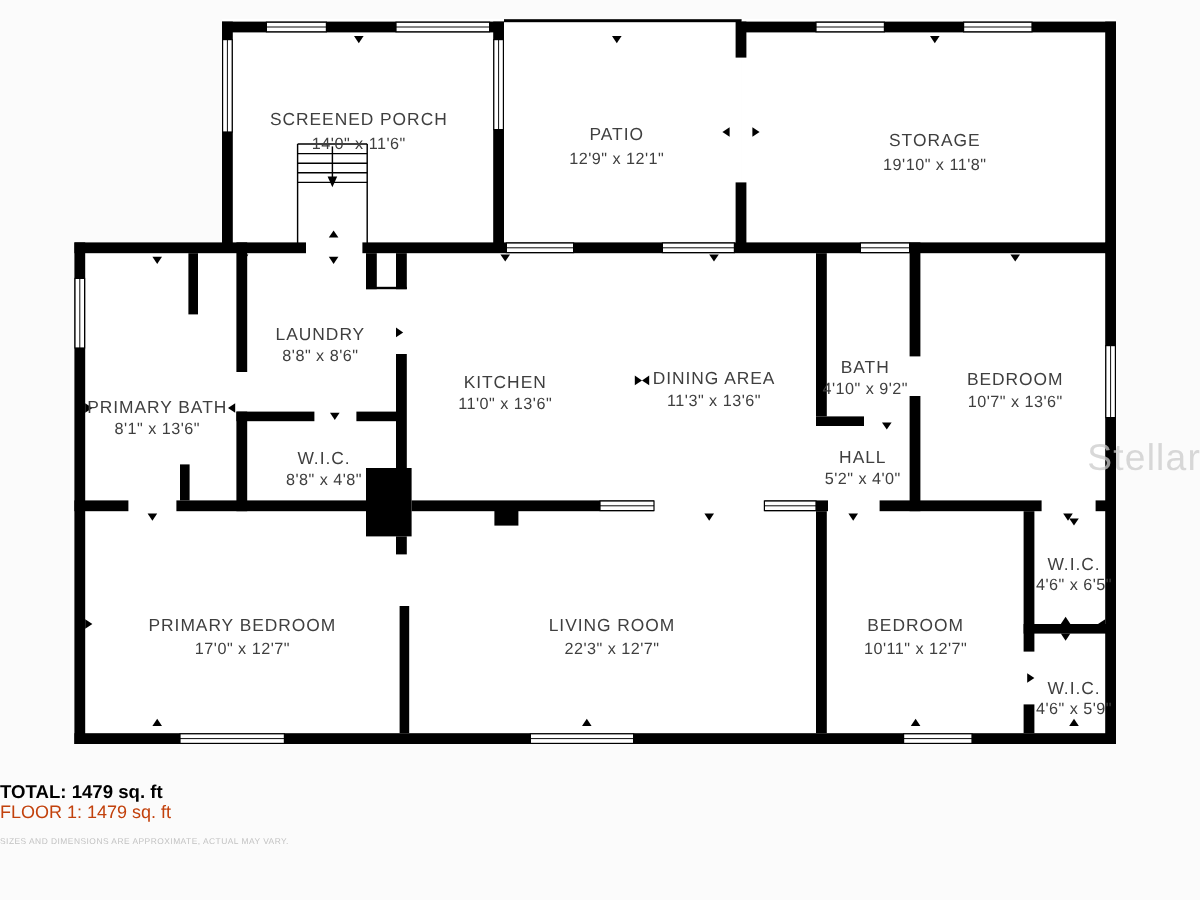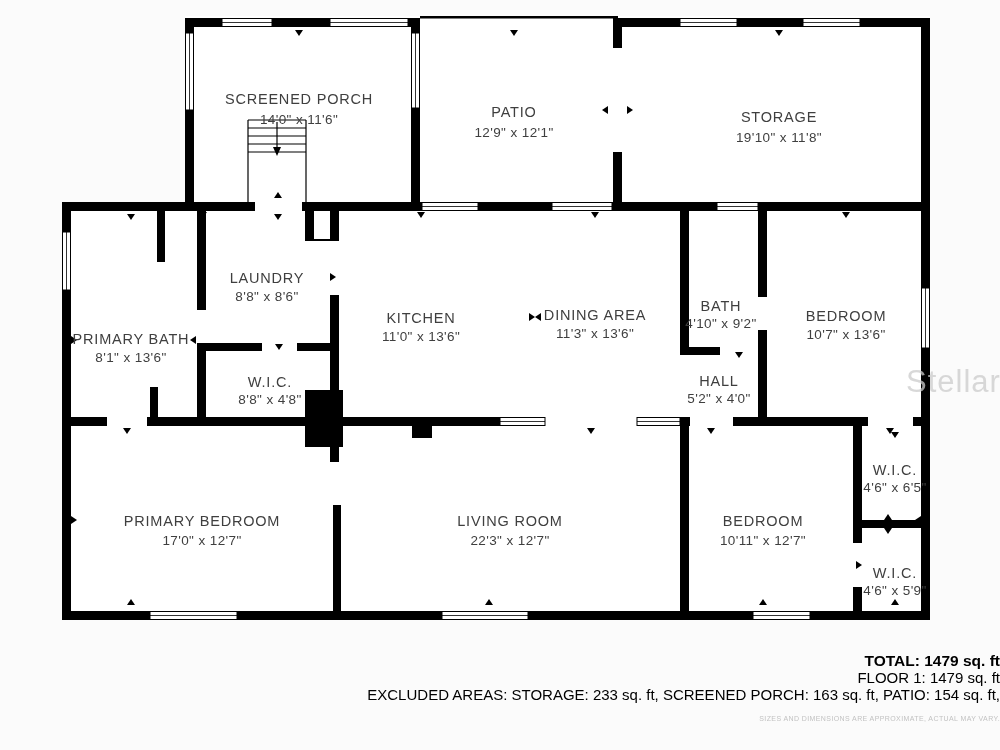--- a/index.html
+++ b/index.html
@@ -12,22 +12,22 @@
   svg{position:absolute;left:0;top:0;}
   .room-fill{fill:var(--room);}
   .wall{fill:var(--wall);}
   .hairline{stroke:var(--wall);stroke-width:1.2;}
   .win{fill:#ffffff;stroke:var(--wall);stroke-width:1;}
   .winline{stroke:var(--wall);stroke-width:0.8;}
   .marker{fill:var(--wall);}
   .room-name{font-family:"Liberation Sans",sans-serif;font-size:14.5px;letter-spacing:0.8px;fill:var(--label);text-anchor:middle;}
   .room-dims{font-family:"Liberation Sans",sans-serif;font-size:13.5px;letter-spacing:0.4px;fill:var(--label);text-anchor:middle;}
   .watermark{font-family:"Liberation Sans",sans-serif;font-size:31px;fill:var(--watermark);opacity:0.75;letter-spacing:1px;}
-  .summary{position:absolute;left:0;right:0;top:652px;text-align:right;color:var(--summary);}
-  .summary .line{font-size:15px;line-height:1.05;margin:1px 0;color:#000000;}
+  .summary{position:absolute;left:0;right:0;top:652px;text-align:left;color:var(--summary);}
+  .summary .line{font-size:15px;line-height:1.05;margin:1px 0;color:#c2410c;}
   .summary .total{font-weight:bold;font-size:15.5px;color:#000;}
   .summary .disclaimer{font-size:7px;color:var(--disclaimer);margin-top:12px;letter-spacing:0.4px;}
 </style>
 </head>
 <body>
 
 <div class="canvas">
   <svg width="1000" height="750" viewBox="0 0 1000 750">
 
     <g>
@@ -255,16 +255,15 @@
       <text class="room-name" x="895" y="578">W.I.C.</text>
       <text class="room-dims" x="895" y="595">4'6" x 5'9"</text>
     </g>
 
     <text class="watermark" x="906" y="392">StellarMLS</text>
   </svg>
 
   <div class="summary">
     <div class="line total">TOTAL: 1479 sq. ft</div>
     <div class="line">FLOOR 1: 1479 sq. ft</div>
-    <div class="line">EXCLUDED AREAS: STORAGE: 233 sq. ft, SCREENED PORCH: 163 sq. ft, PATIO: 154 sq. ft,</div>
     <div class="disclaimer">SIZES AND DIMENSIONS ARE APPROXIMATE, ACTUAL MAY VARY.</div>
   </div>
 </div>
 
 </body></html>

